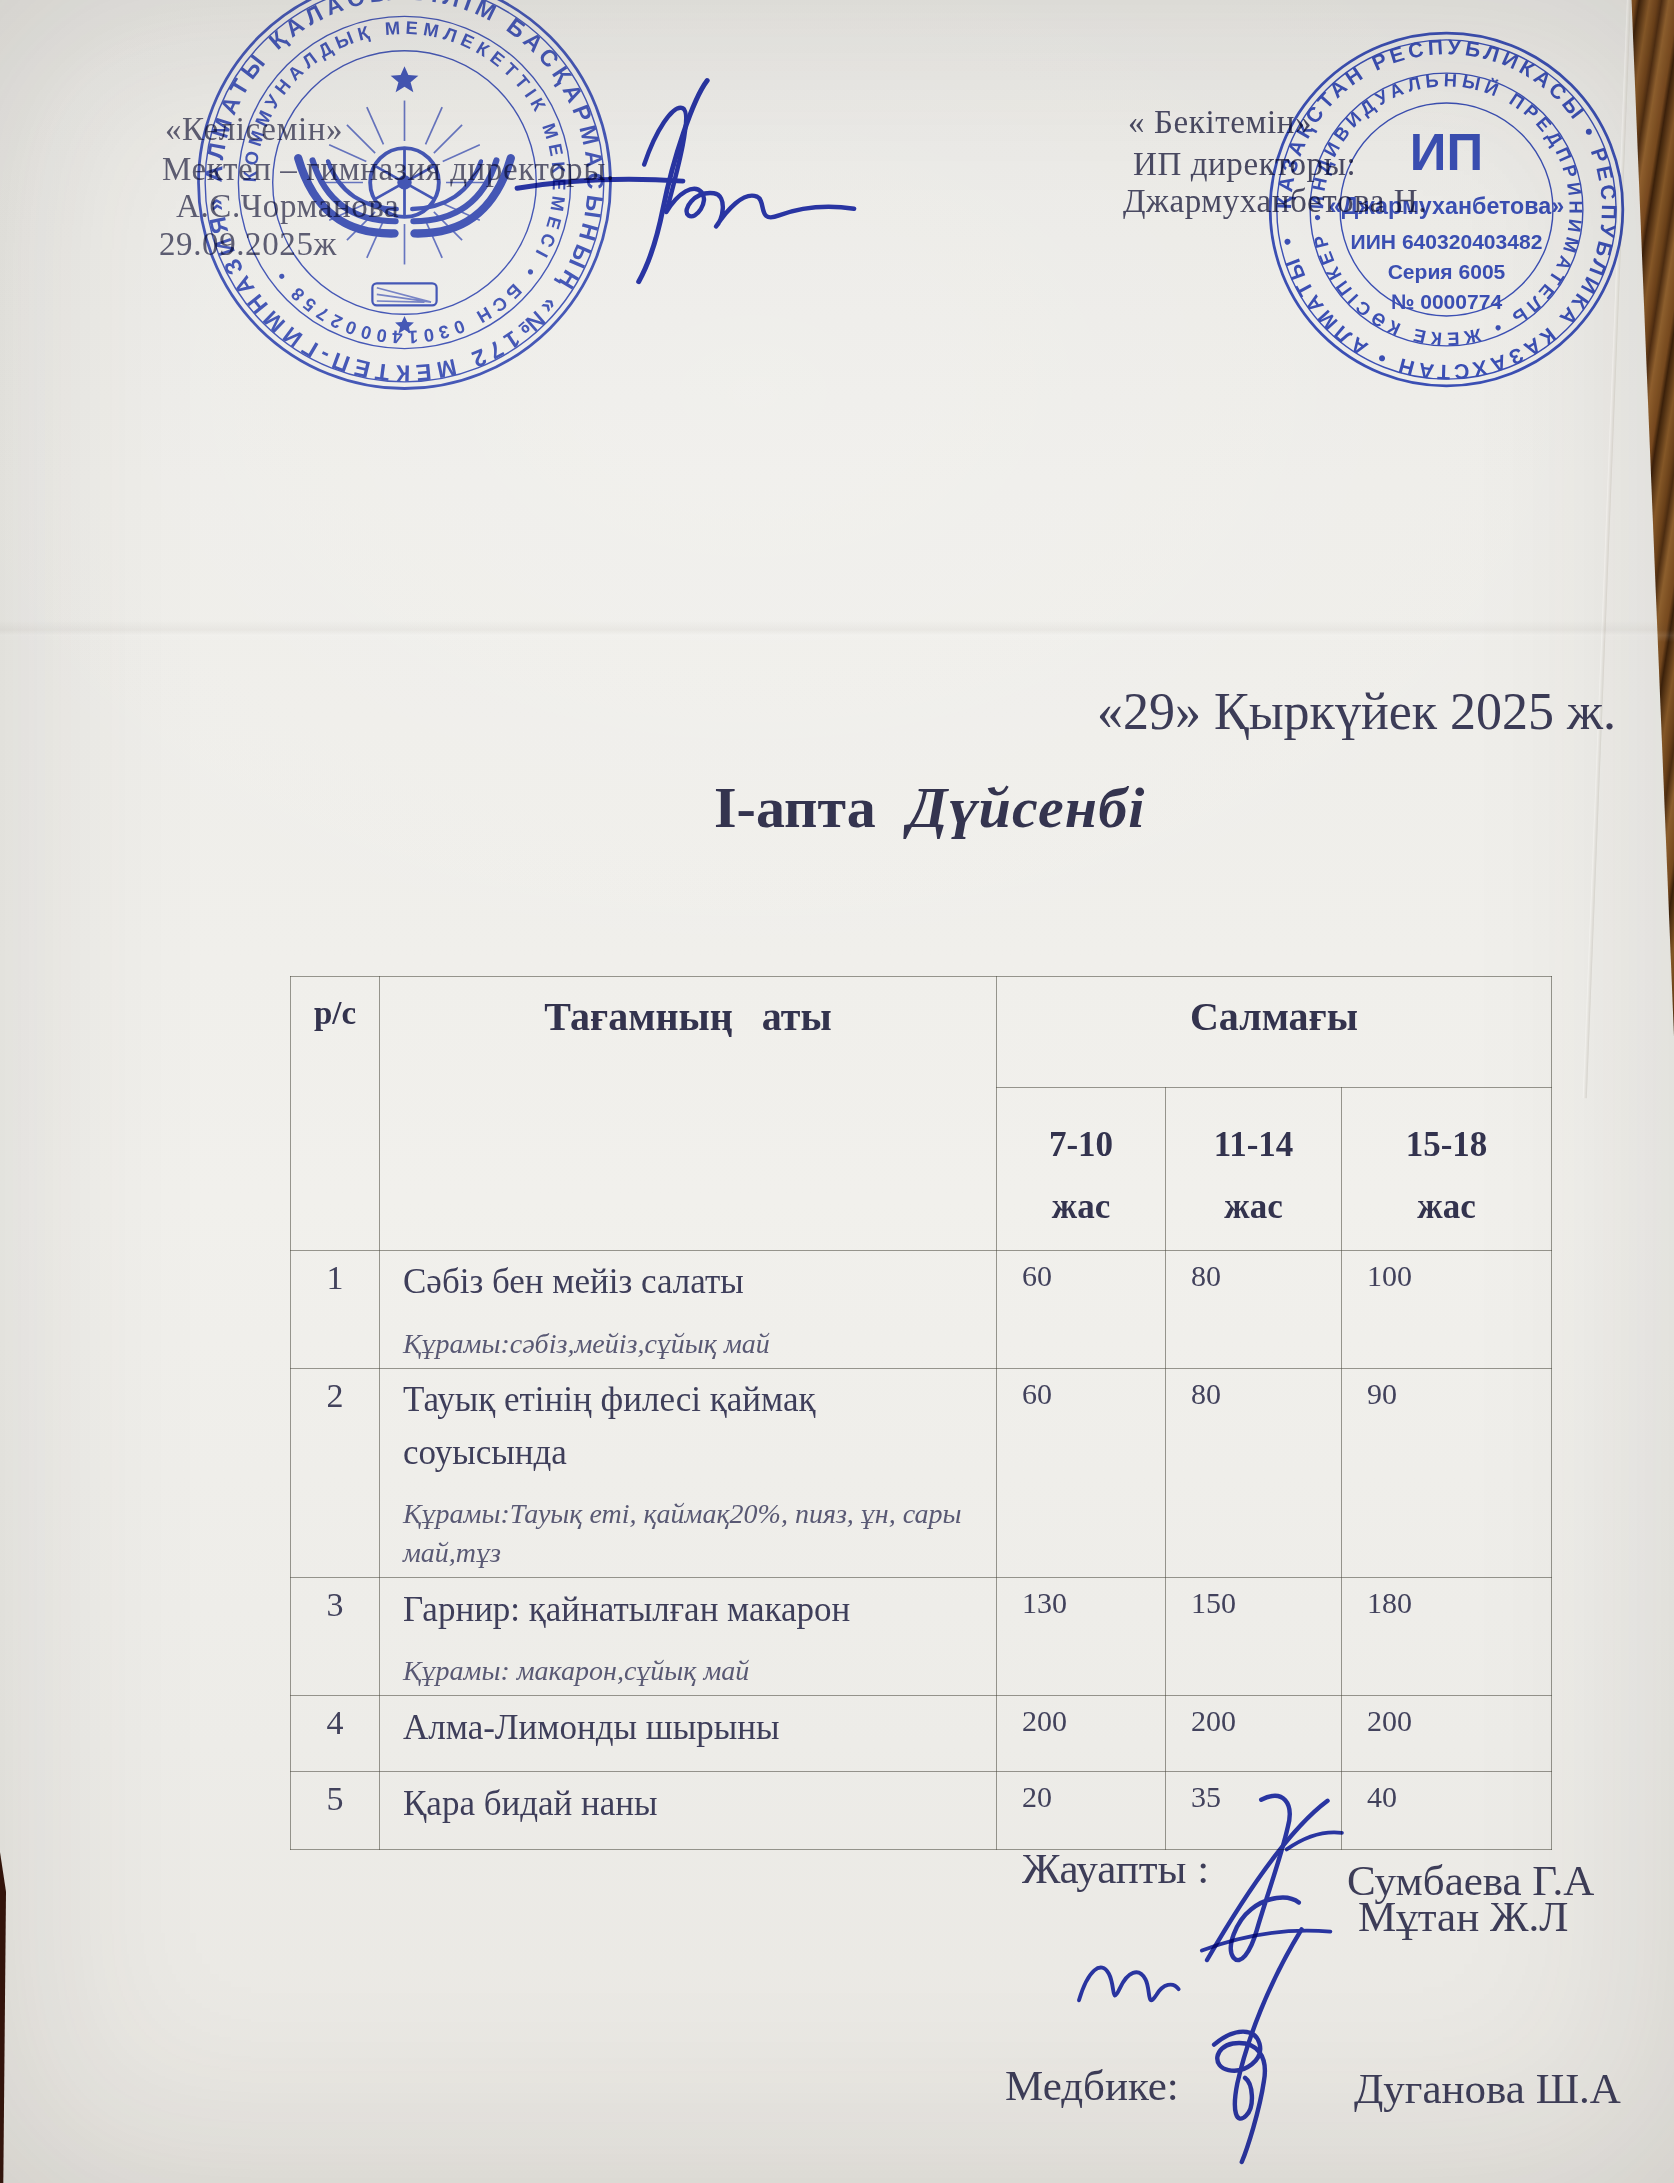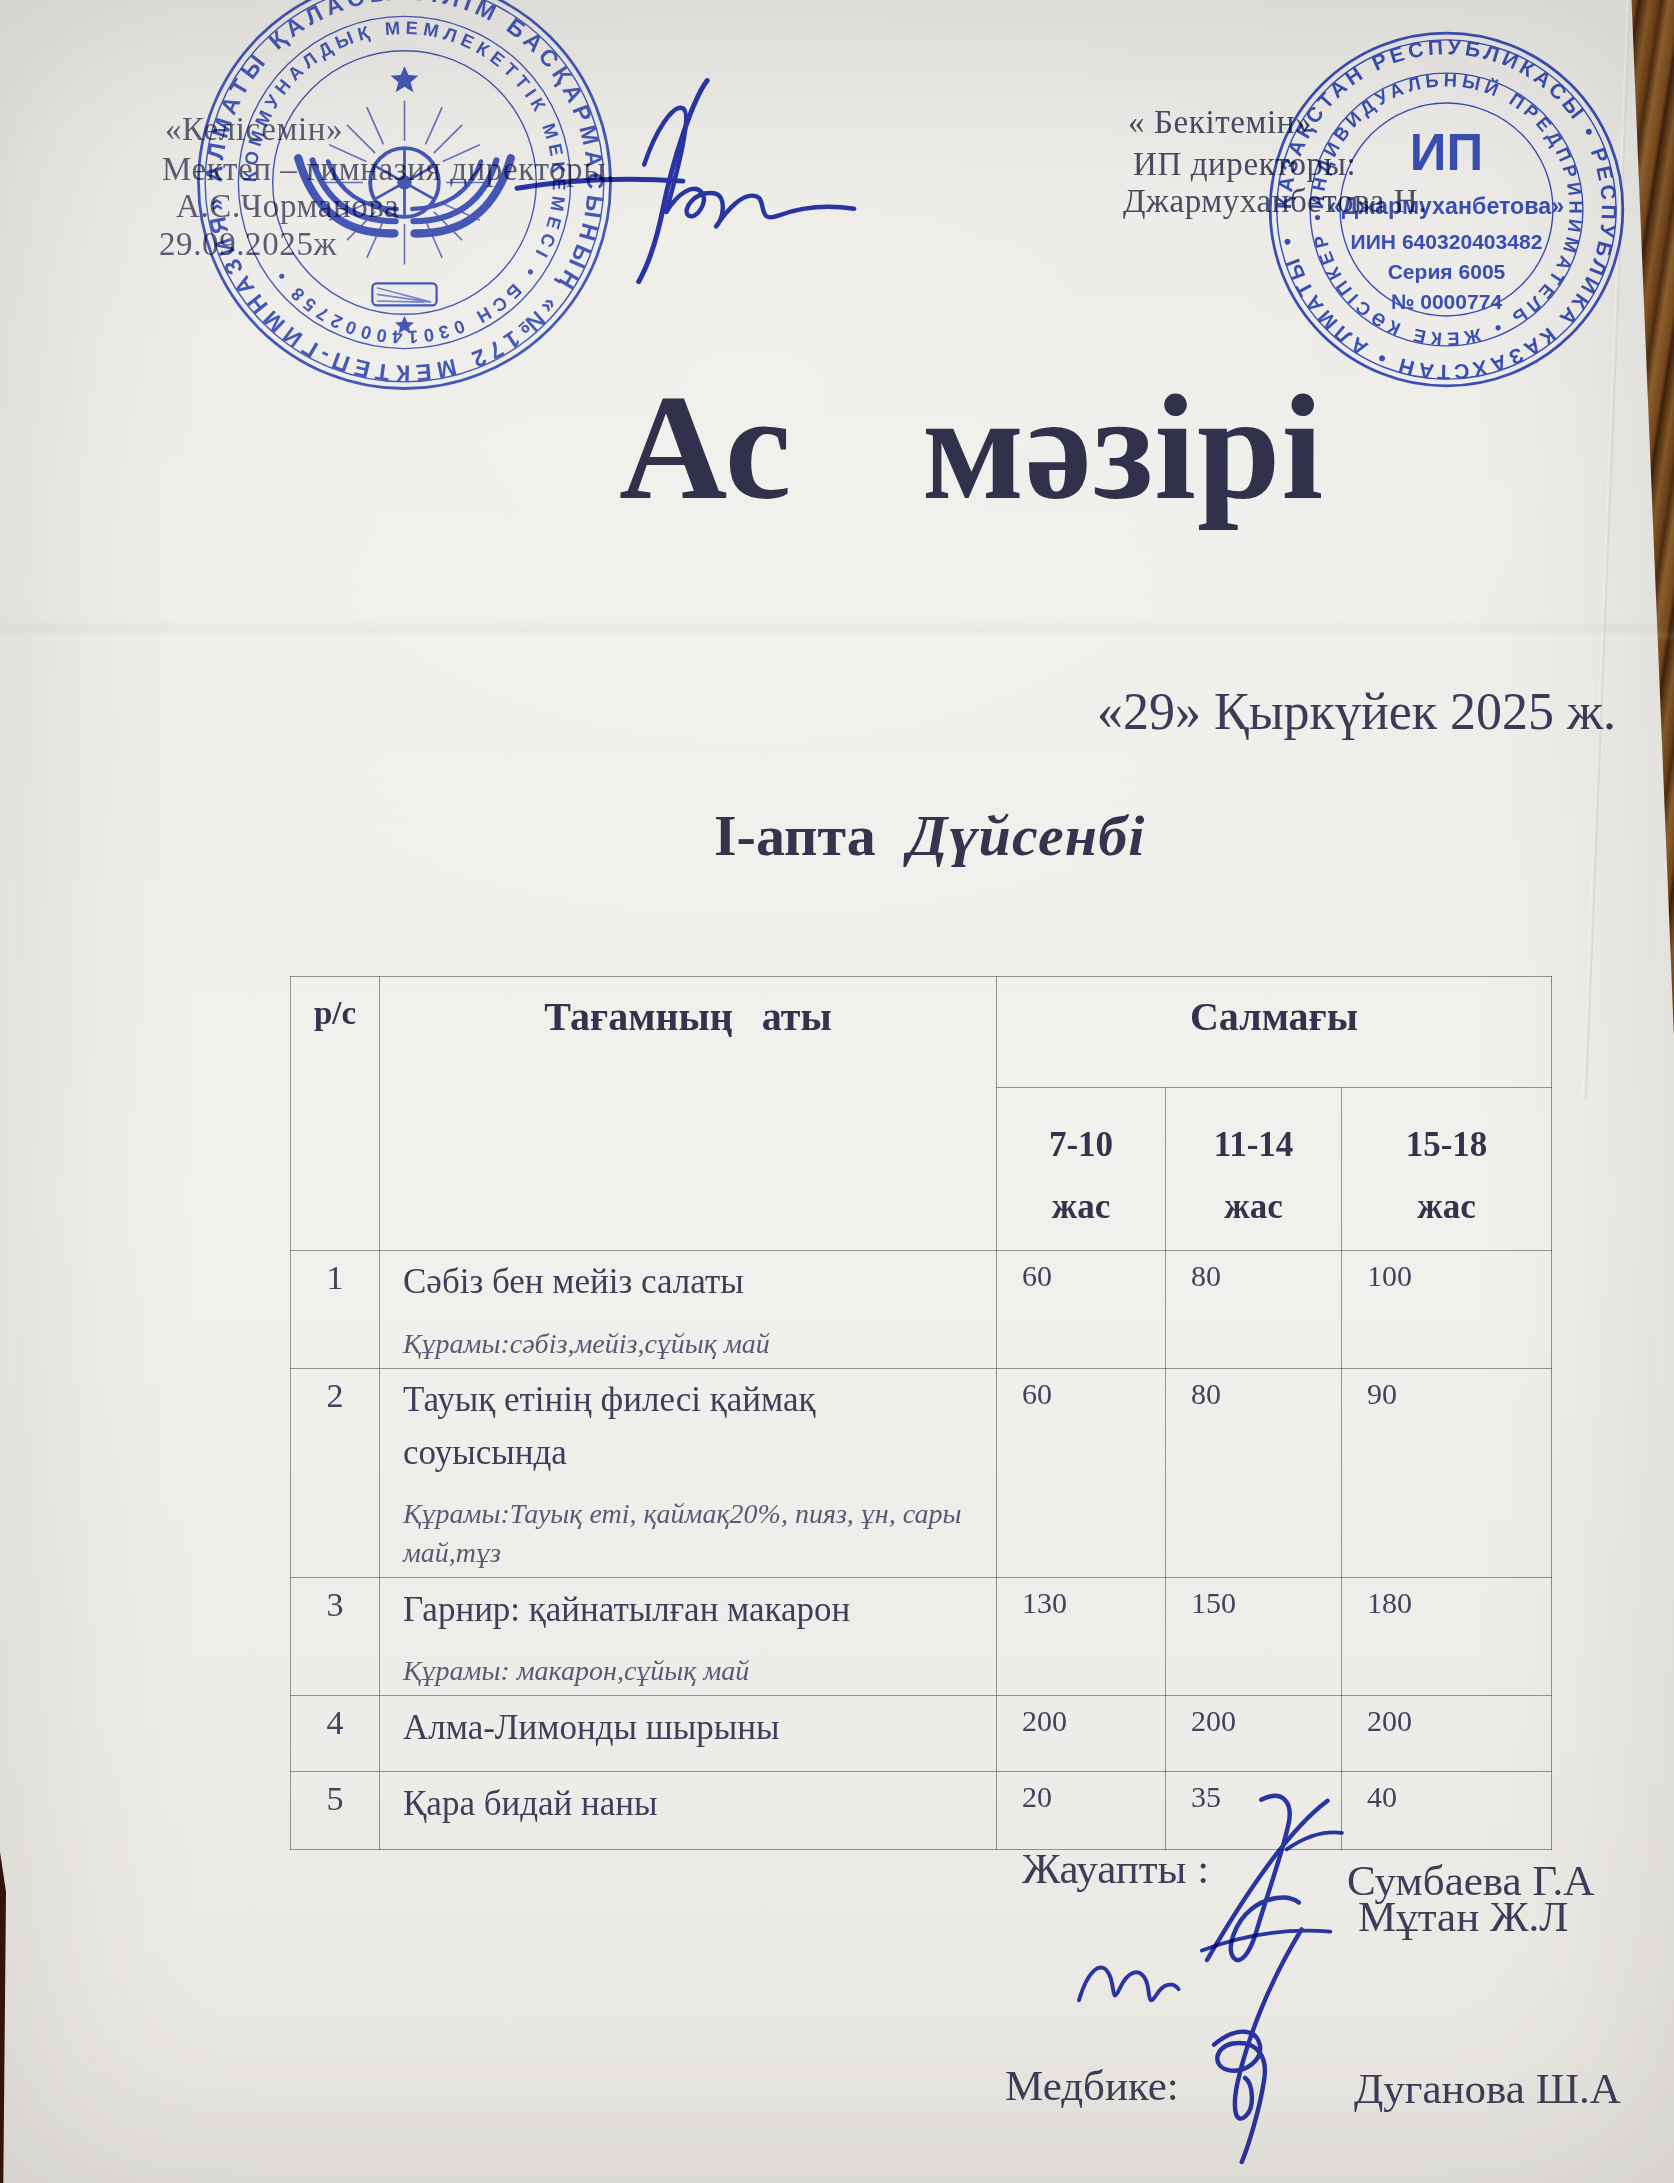--- a/index.html
+++ b/index.html
@@ -27,21 +27,21 @@
   .left-strip{position:absolute;left:0;top:1852px;width:6px;height:331px;background:#34130a;
     clip-path:polygon(0 0,100% 12%,55% 100%,0 100%);}
 
   .line{position:absolute;white-space:nowrap;}
   .approve{font-size:33px;color:#4a4a62;letter-spacing:0.6px;}
   .faded{opacity:.88;}
 
   .doc-title{position:absolute;left:619px;top:361px;font-size:150px;font-weight:bold;color:#31314c;
     word-spacing:91px;letter-spacing:1.1px;}
   .date-line{position:absolute;left:1097px;top:682px;font-size:52px;color:#3c3c57;}
-  .week{position:absolute;left:714px;top:802px;font-size:58px;font-weight:bold;color:#34344f;}
+  .week{position:absolute;left:714px;top:774px;font-size:58px;font-weight:bold;color:#34344f;}
   .week .day{font-style:italic;margin-left:32px;letter-spacing:1.1px;}
 
   .tablewrap{position:absolute;left:290px;top:976px;width:1061px;}
   table.menu{border-collapse:collapse;table-layout:fixed;width:100%;}
   table.menu th,table.menu td{border:1.7px solid rgba(75,73,62,.55);vertical-align:top;overflow:hidden;}
   th.h-num{font-size:33px;font-weight:bold;text-align:center;padding-top:17.7px;color:#33334e;}
   th.h-dish{font-size:40px;font-weight:bold;text-align:center;padding-top:15.5px;word-spacing:19px;color:#33334e;}
   th.h-weight{font-size:40px;font-weight:bold;text-align:center;padding-top:15.5px;color:#33334e;}
   th.h-age{font-size:35px;font-weight:bold;text-align:center;padding-top:14.4px;color:#33334e;}
   th.h-age .agewrap{width:108px;margin:12px auto;line-height:1.75;}
@@ -163,21 +163,20 @@
     </text>
     <g class="stamp-sans" fill="#2e46c0" text-anchor="middle">
       <text x="340" y="268" font-size="92">ИП</text>
       <text x="340" y="348" font-size="42">«Джармуханбетова»</text>
       <text x="340" y="412" font-size="38">ИИН 640320403482</text>
       <text x="340" y="466" font-size="38">Серия 6005</text>
       <text x="340" y="520" font-size="38">№ 0000774</text>
     </g>
   </svg>
 
-  <div class="doc-title">Ас мәзірі</div>
   <div class="date-line">«29» Қыркүйек  2025 ж.</div>
   <div class="week">
     <span>I-апта</span><span class="day">Дүйсенбі</span>
   </div>
 
   <div class="tablewrap">
     <table class="menu">
       <colgroup>
         <col style="width:89px">
           <col style="width:617px">

